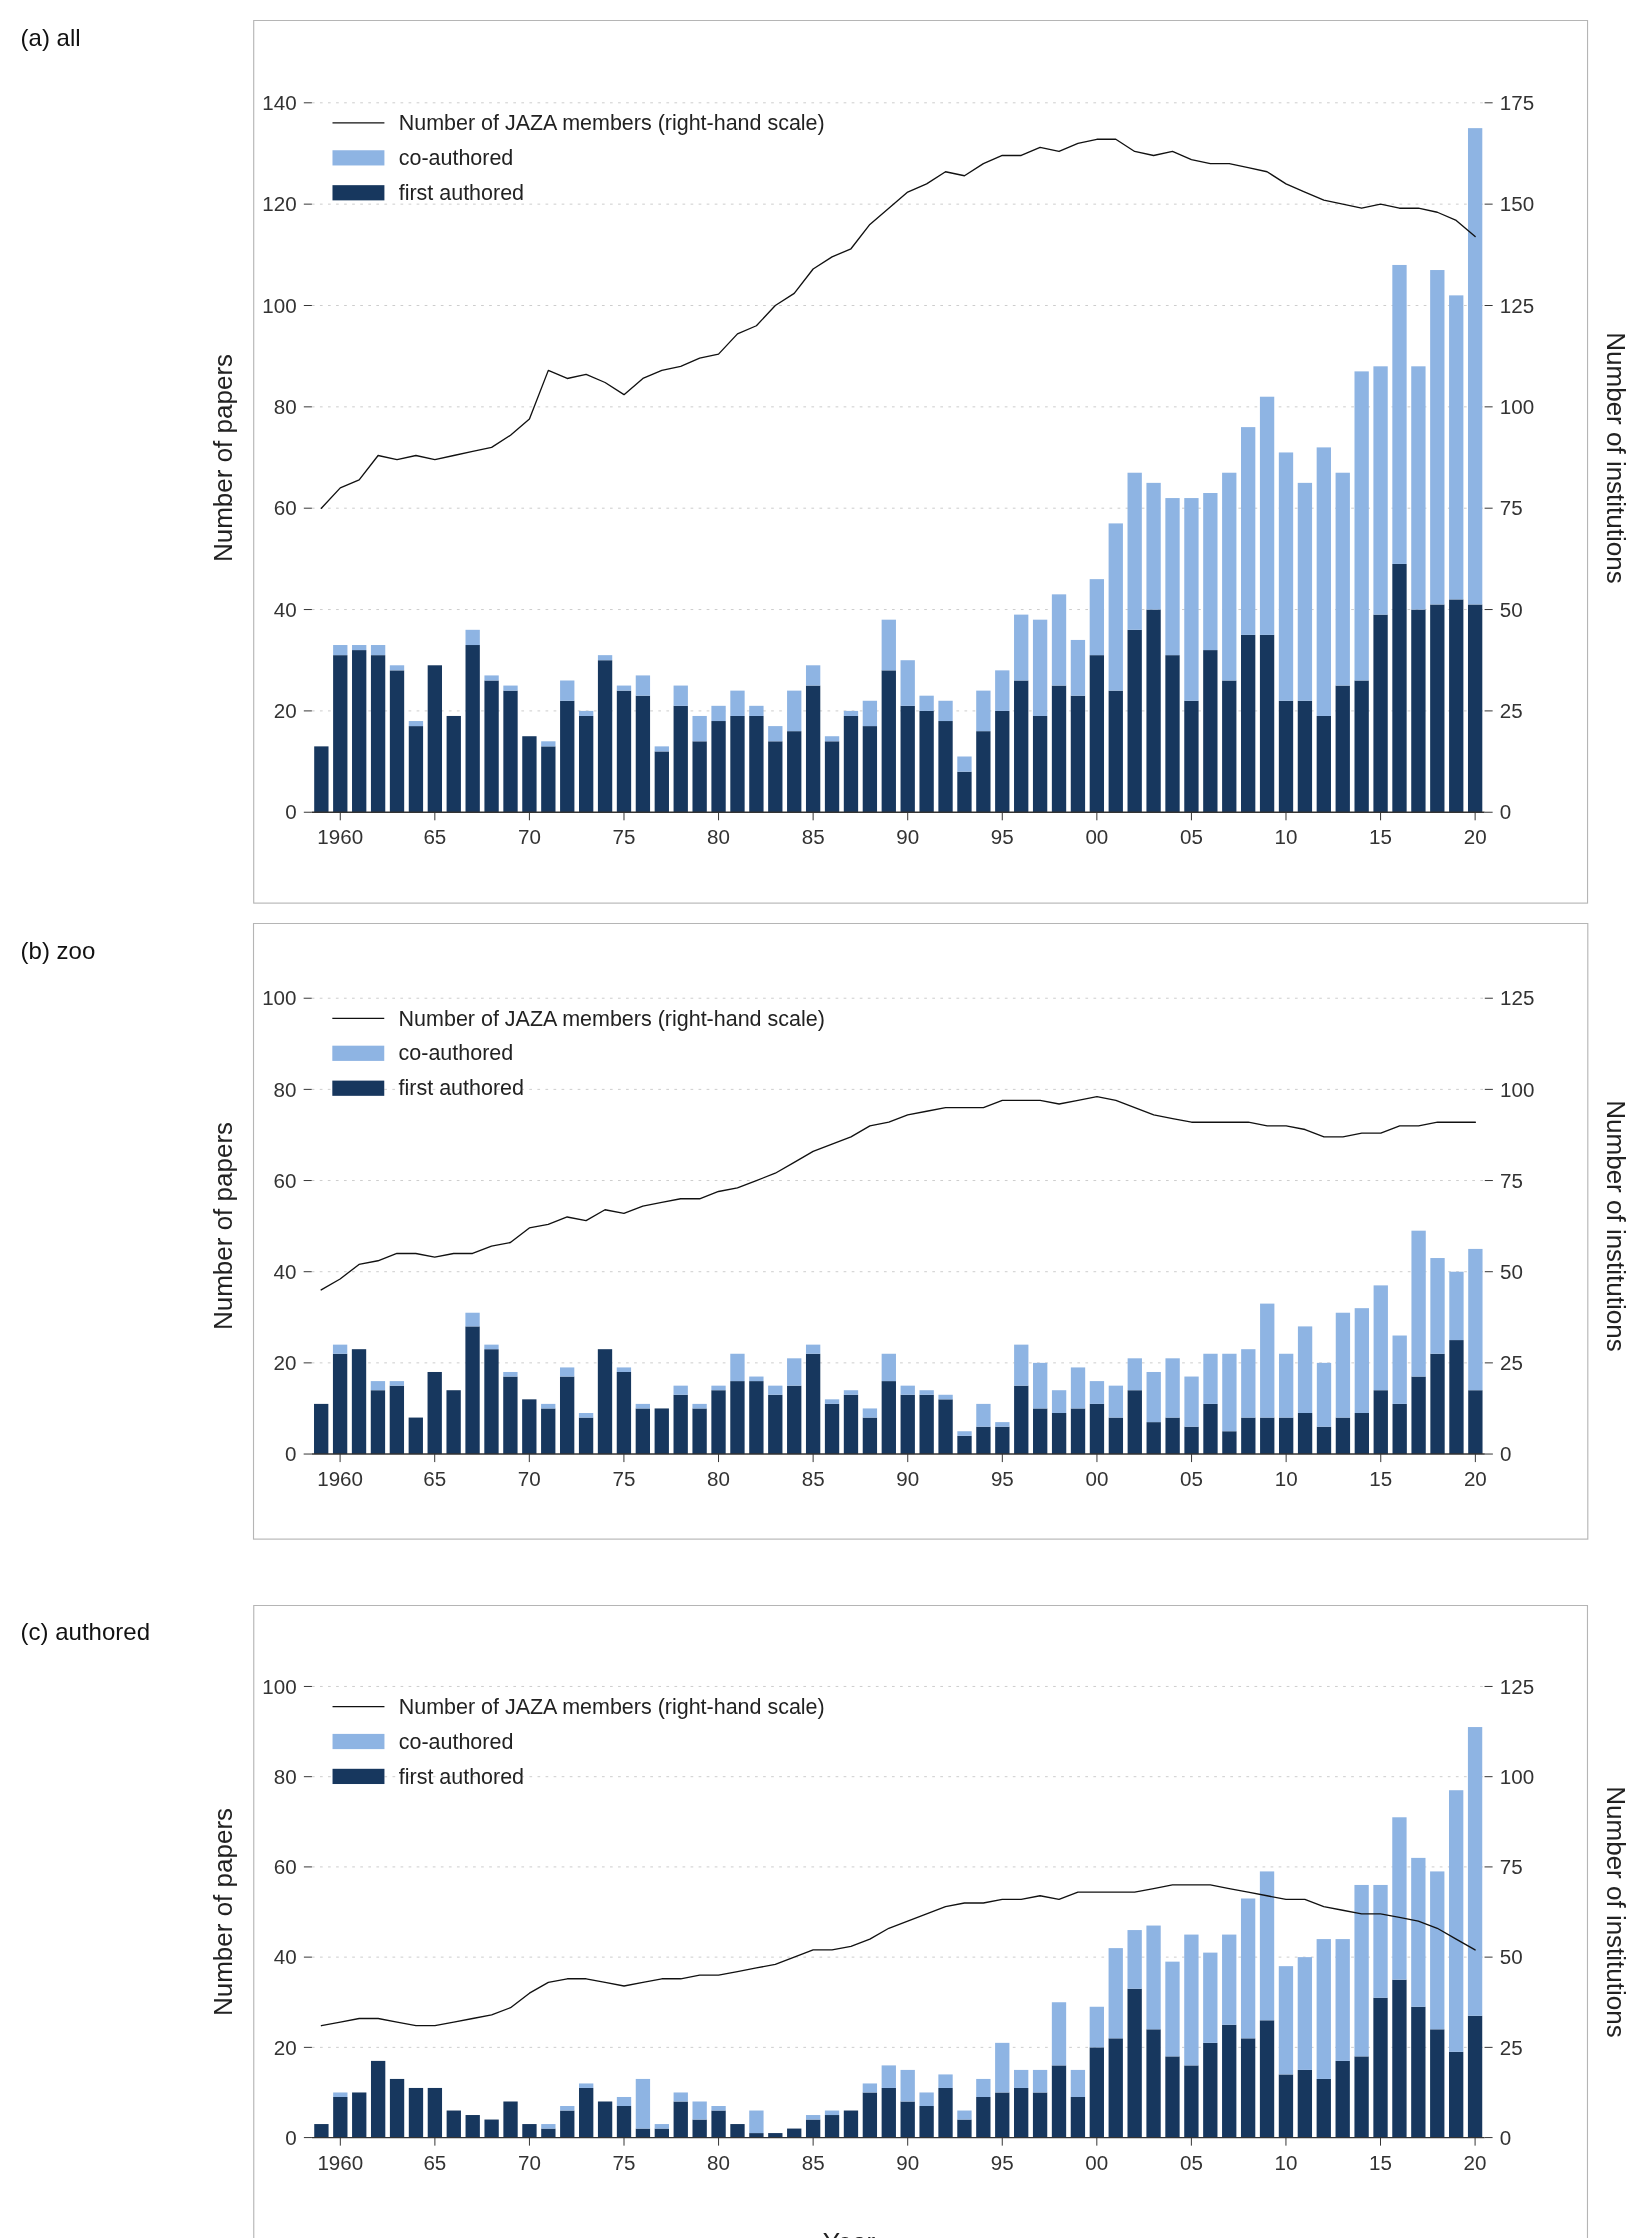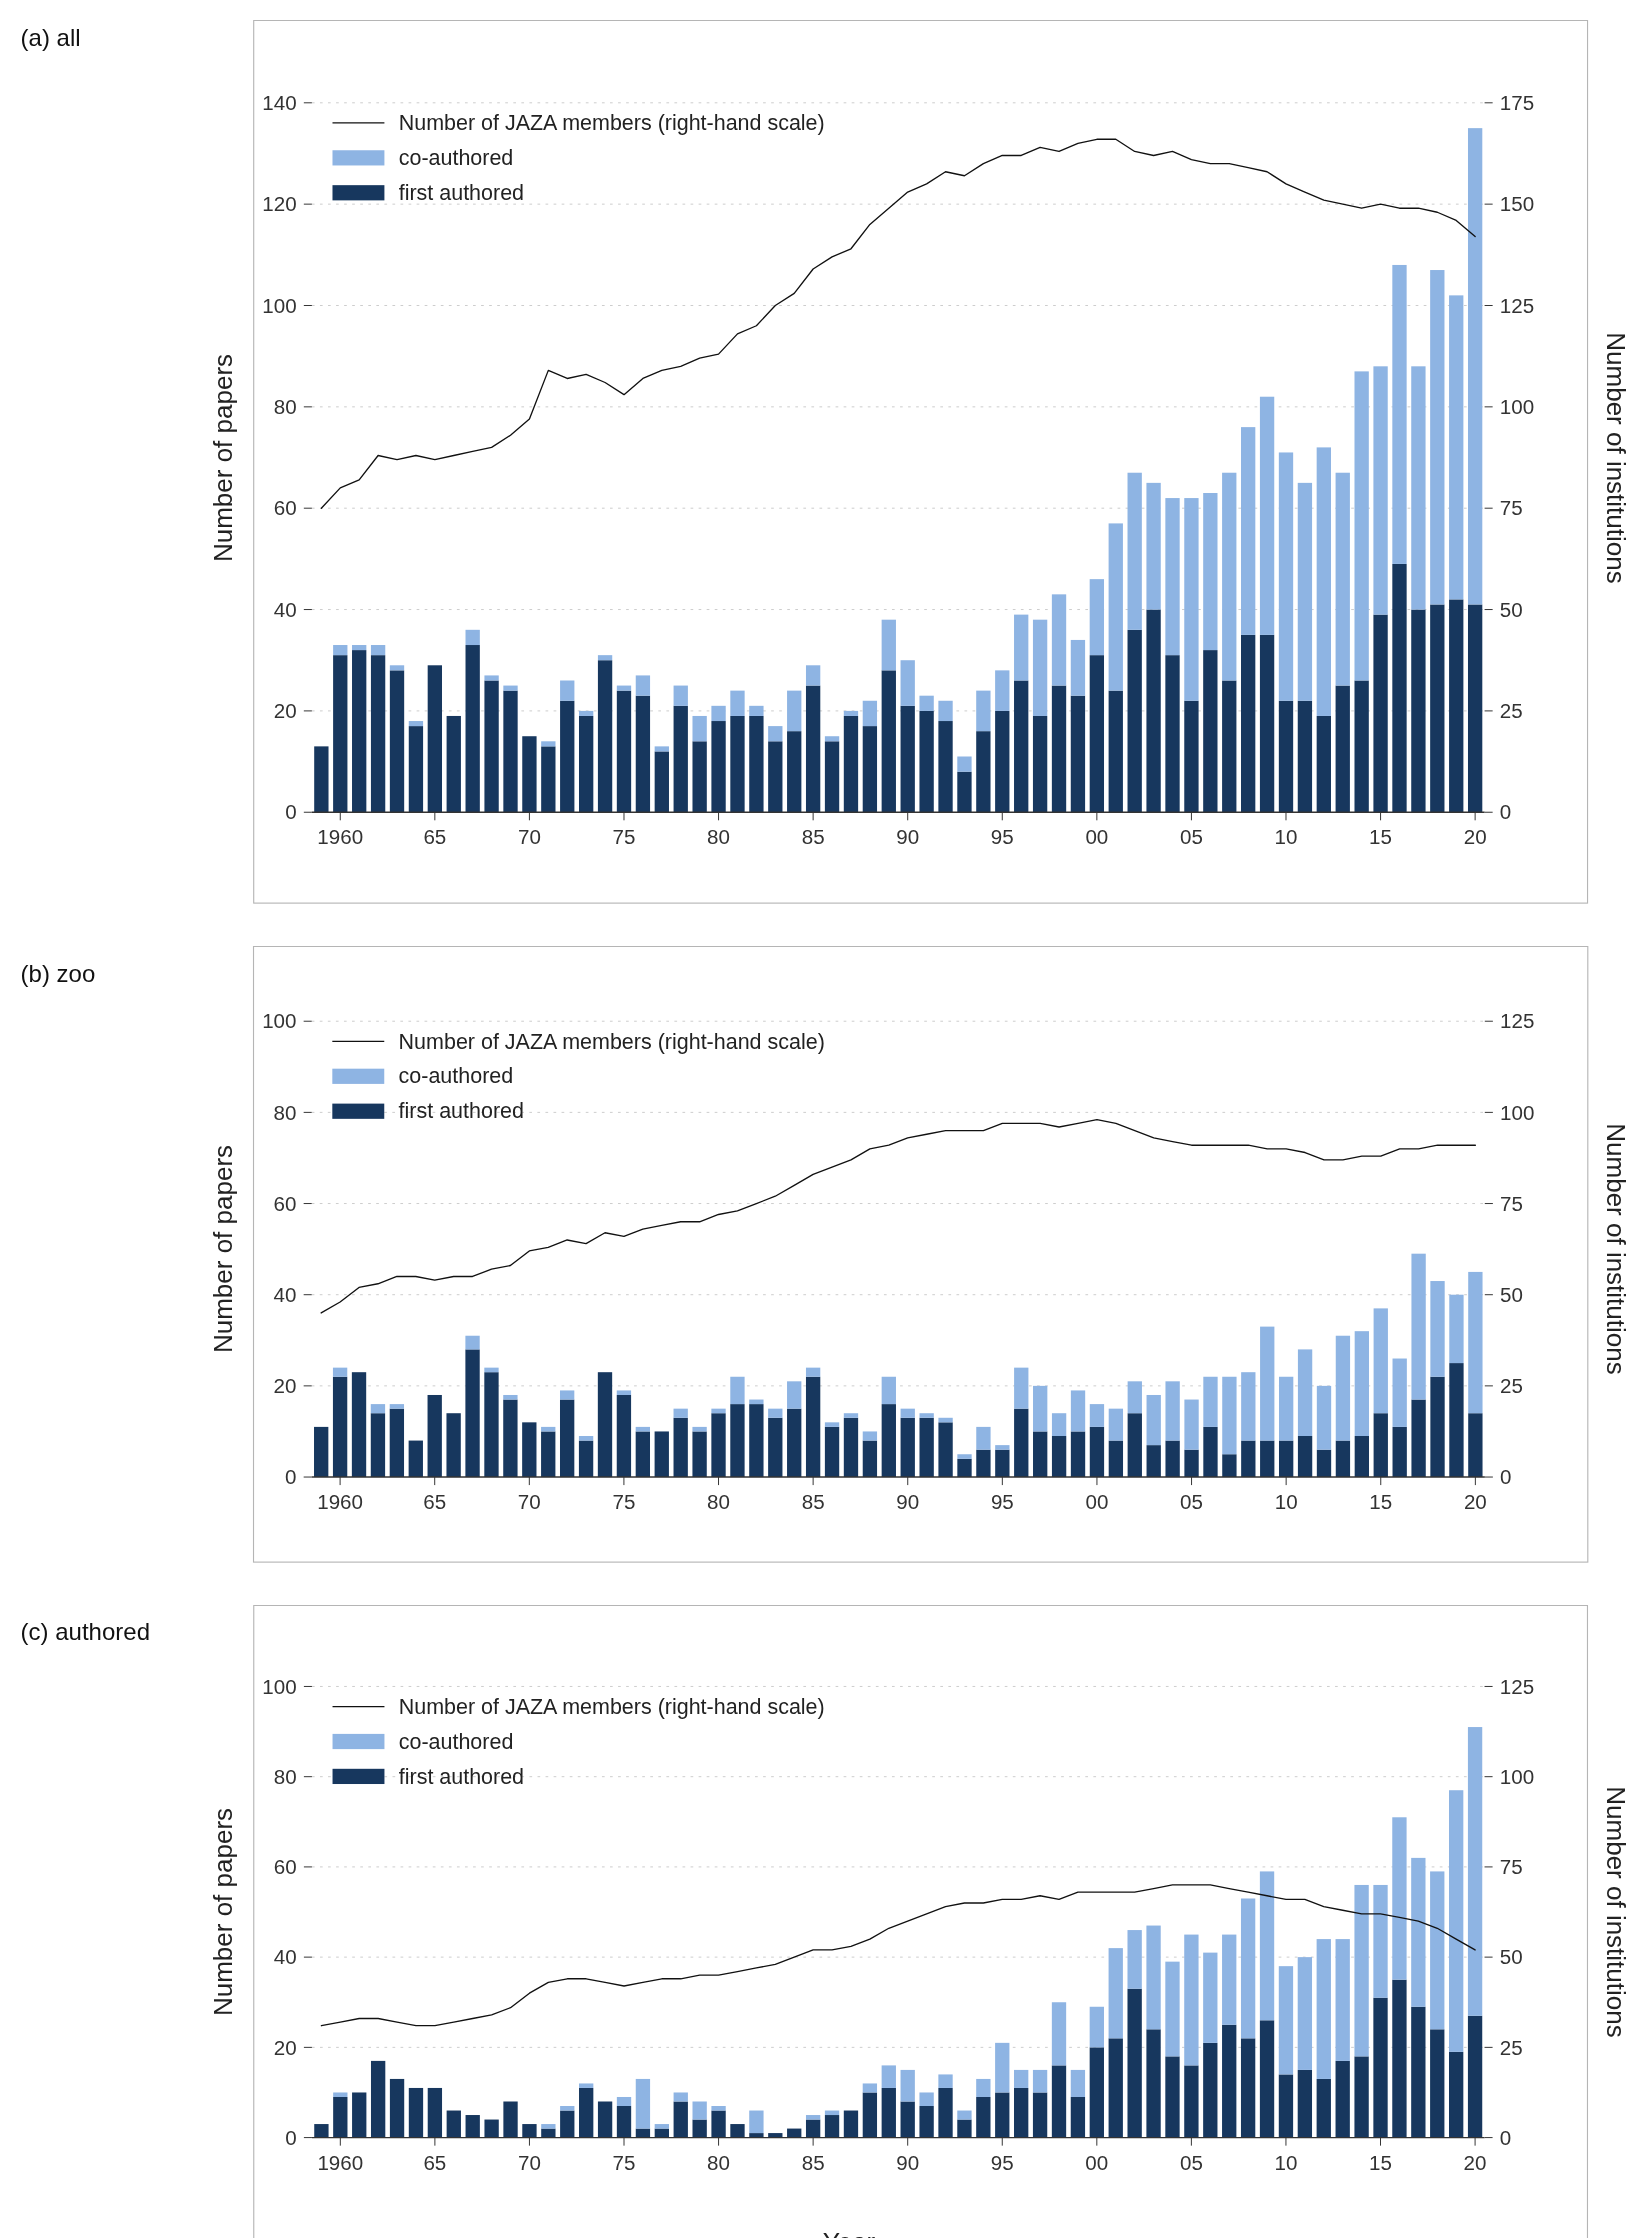--- a/index.html
+++ b/index.html
@@ -227,21 +227,21 @@
           <rect x="742" y="291" width="116" height="34" fill="#8eb4e3"></rect>
           <text x="890" y="324" font-size="48" fill="#222">co-authored</text>
           <rect x="742" y="369" width="116" height="34" fill="#17375e"></rect>
           <text x="890" y="402" font-size="48" fill="#222">first authored</text>
         </g>
       </svg>
     <div class="axis-label rot-left" style="left:223px;top:438px;">Number of papers</div>
     <div class="axis-label rot-right" style="left:1615px;top:438px;">Number of institutions</div>
   </section>
 
-  <section class="panel" style="top:946px;height:617px;">
+  <section class="panel" style="top:923px;height:617px;">
     <div class="panel-label" style="top:14.3px;">(b) zoo</div>
     <svg class="chart-svg" width="1647" height="617" viewBox="0 0 3678 1378">
         <rect x="566" y="1" width="2980" height="1375" fill="none" stroke="#b5b5b5" stroke-width="2.5"></rect>
         <g>
           <line x1="696" x2="3316" y1="982.4" y2="982.4" stroke="#cccccc" stroke-width="2.2" stroke-dasharray="6 12"></line>
           <line x1="696" x2="3316" y1="778.8" y2="778.8" stroke="#cccccc" stroke-width="2.2" stroke-dasharray="6 12"></line>
           <line x1="696" x2="3316" y1="575.2" y2="575.2" stroke="#cccccc" stroke-width="2.2" stroke-dasharray="6 12"></line>
           <line x1="696" x2="3316" y1="371.5999999999999" y2="371.5999999999999" stroke="#cccccc" stroke-width="2.2" stroke-dasharray="6 12"></line>
           <line x1="696" x2="3316" y1="168" y2="168" stroke="#cccccc" stroke-width="2.2" stroke-dasharray="6 12"></line>
         </g>

